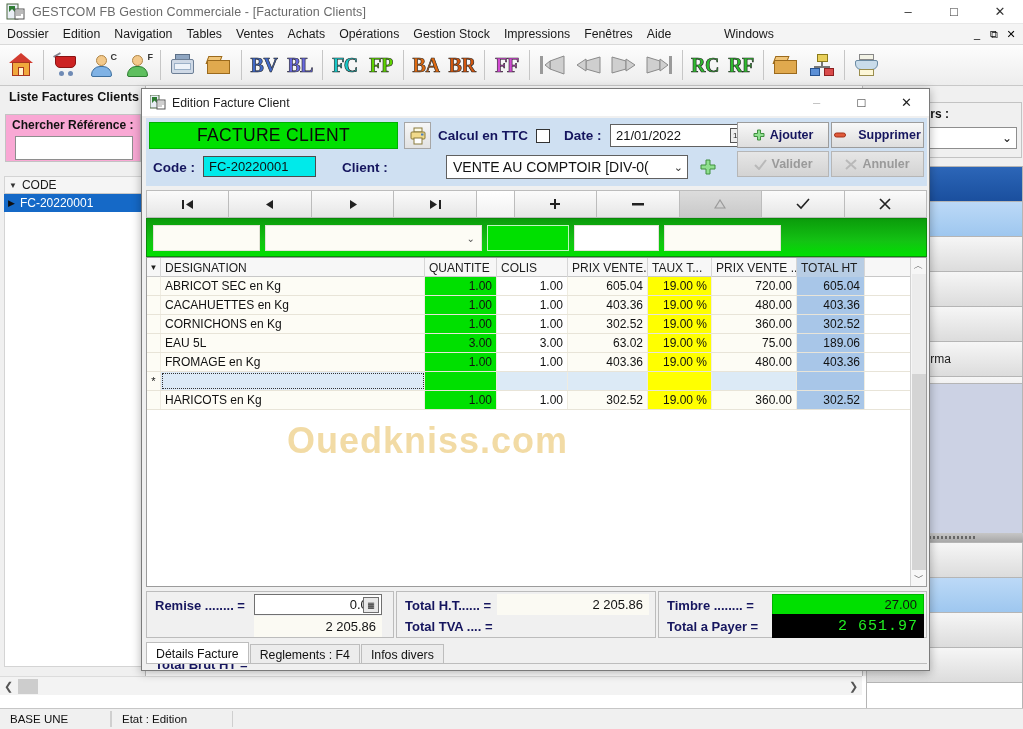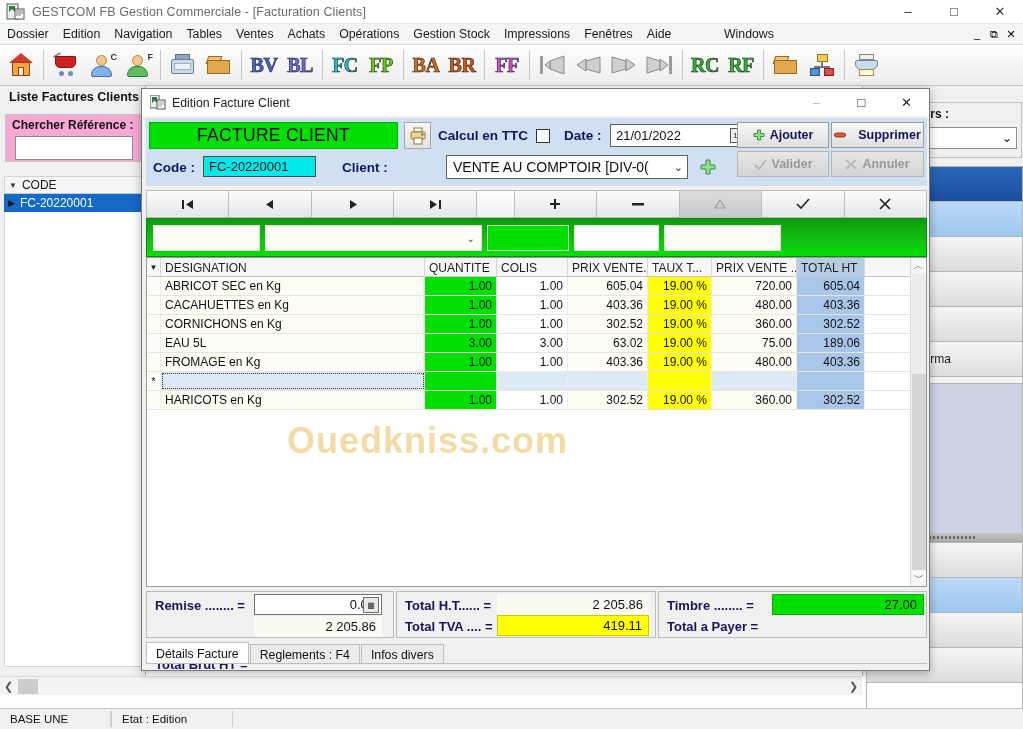--- a/index.html
+++ b/index.html
@@ -851,27 +851,27 @@
           <span class="tv-calcbtn">▦</span>
         </div>
         <div class="tl" style="left:8px;top:27px;margin-top:38px;">Total Brut HT =</div>
         <div class="tv flat" style="left:107px;top:24px;width:128px;">2 205.86</div>
       </div>
 
       <div class="tot-panel" style="left:250px;width:260px;">
         <div class="tl" style="left:8px;top:6px;">Total H.T...... =</div>
         <div class="tv flat" style="left:100px;top:2px;width:152px;">2 205.86</div>
         <div class="tl" style="left:8px;top:27px;">Total TVA .... =</div>
-        <div class="tv yellow" style="left:100px;top:23px;width:152px;">419.11</div>
       </div>
 
       <div class="tot-panel" style="left:512px;width:269px;">
         <div class="tl" style="left:8px;top:6px;">Timbre  ........ =</div>
         <div class="tv green" style="left:113px;top:2px;width:152px;">27.00</div>
         <div class="tl" style="left:8px;top:27px;">Total a Payer =</div>
+        <div class="tv black" style="left:113px;top:22px;width:152px;height:24px;">2 651.97</div>
       </div>
     </div>
 
     <div class="tabs">
       <div class="tab active">Détails Facture</div>
       <div class="tab">Reglements : F4</div>
       <div class="tab">Infos divers</div>
     </div>
     <div class="dlg-bottomline"></div>
   </div>

